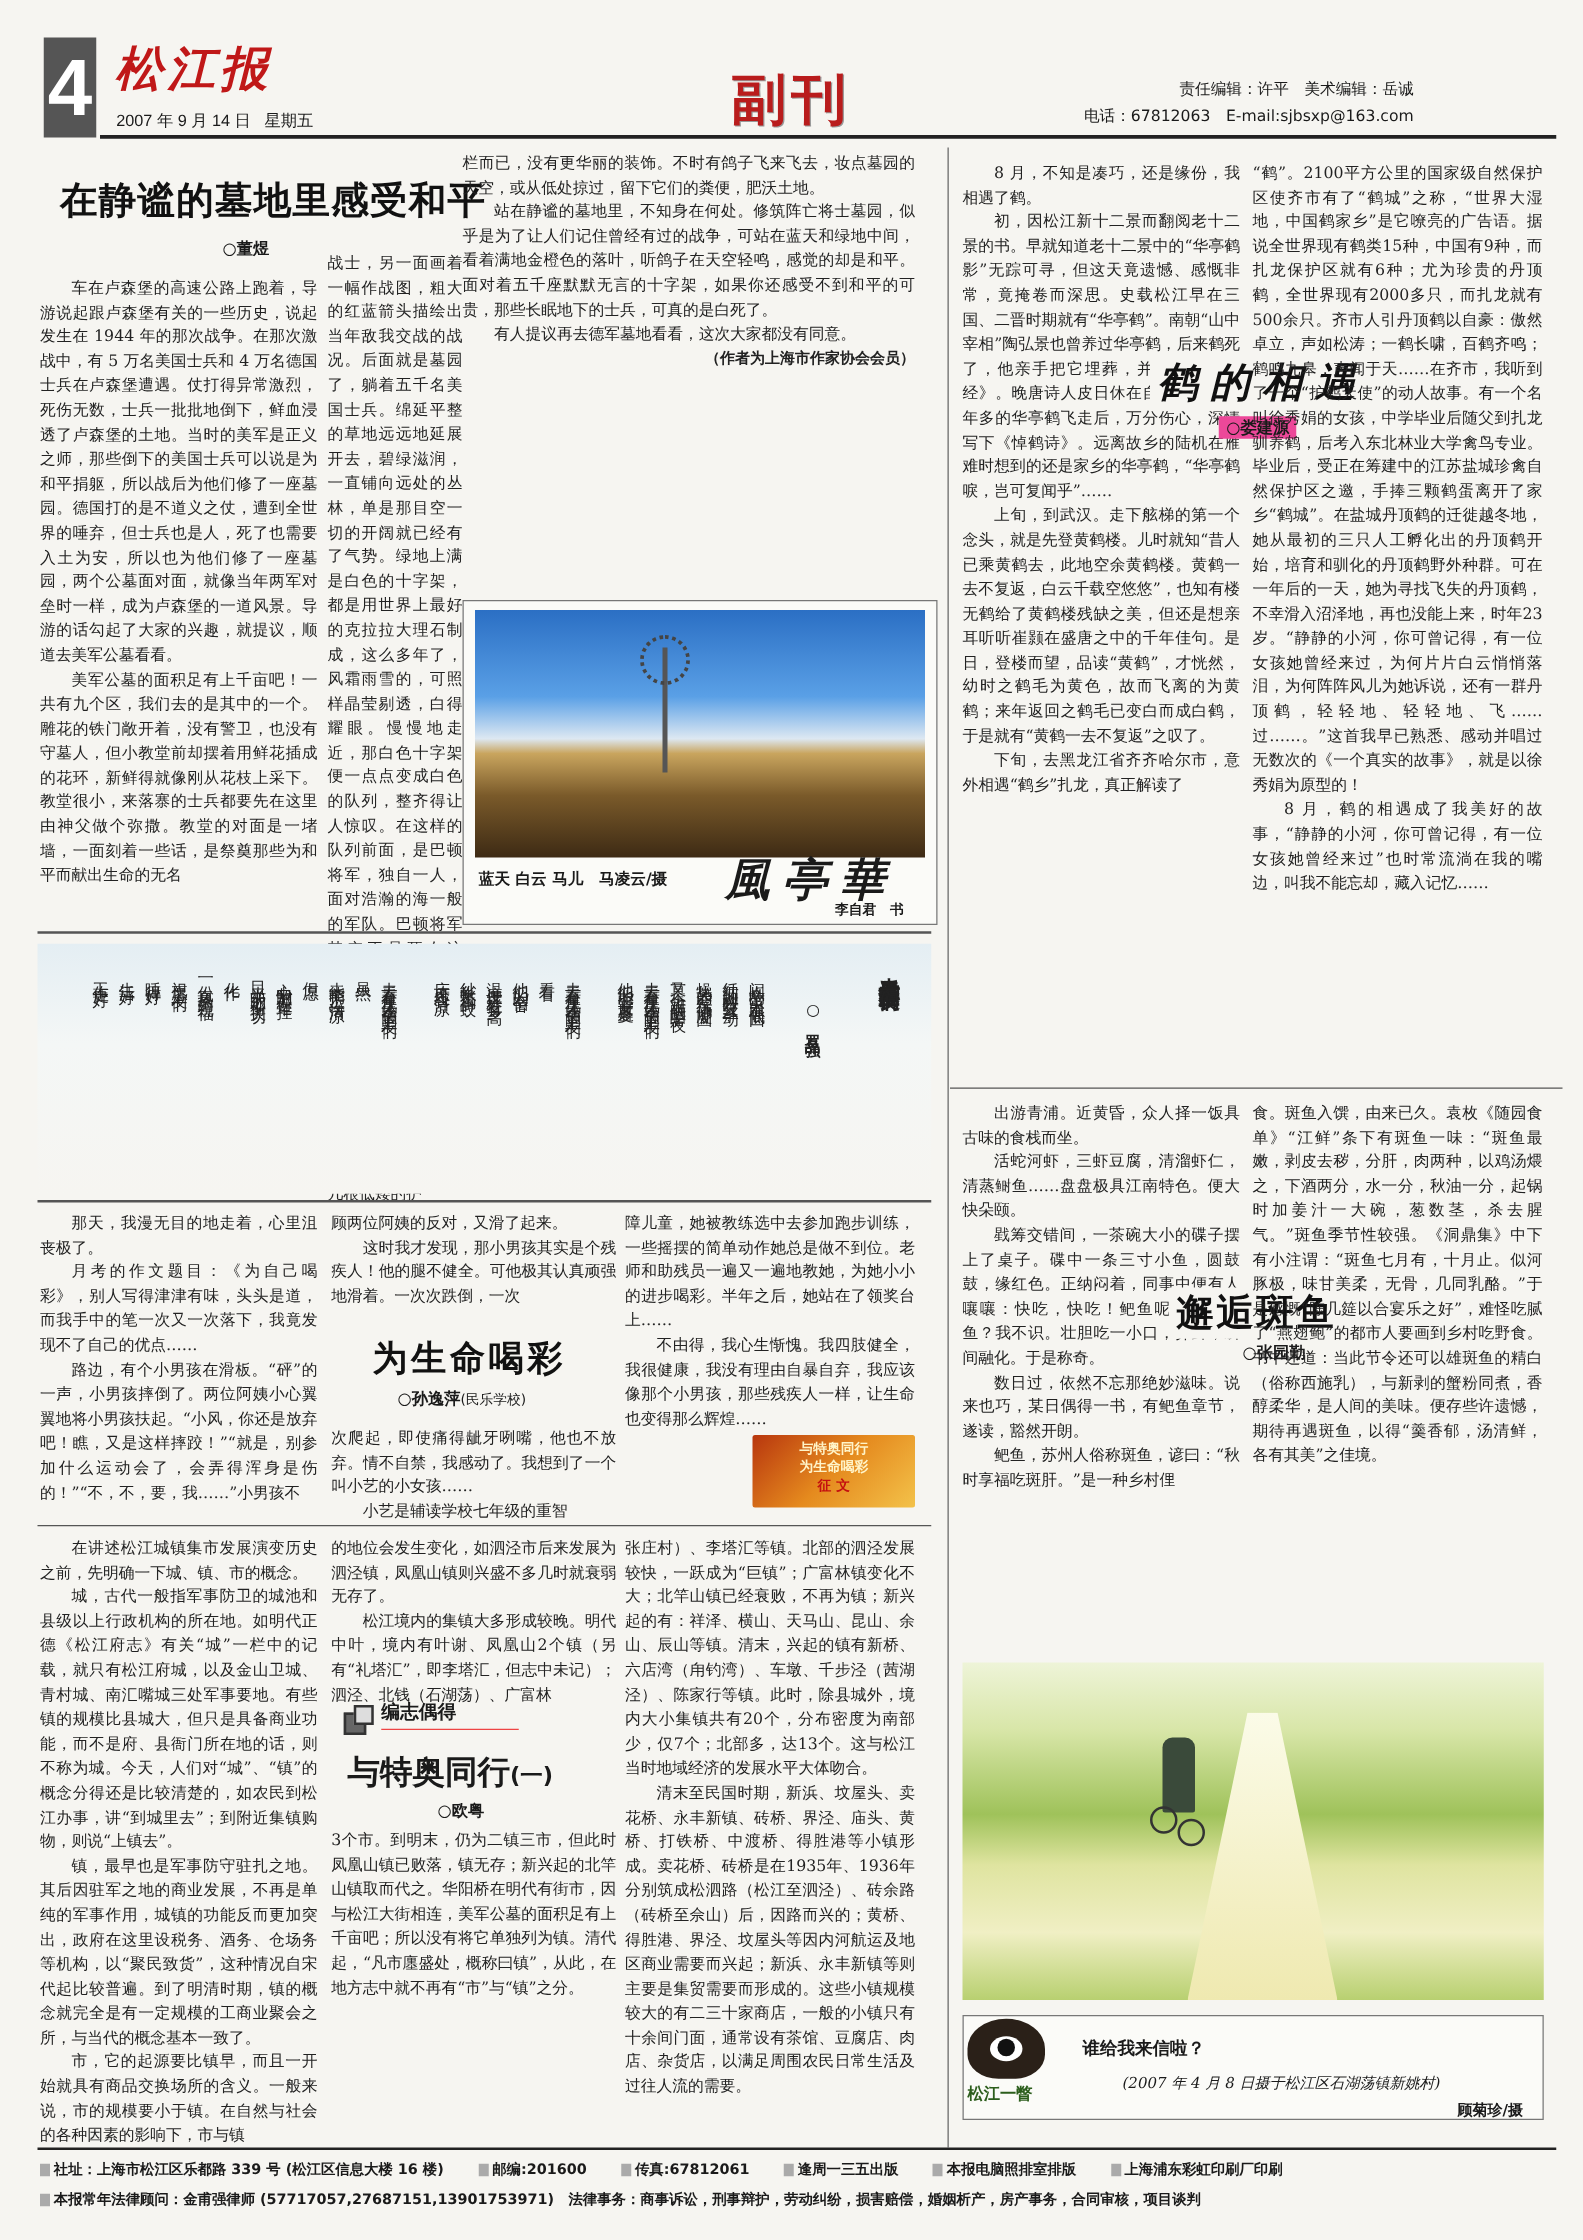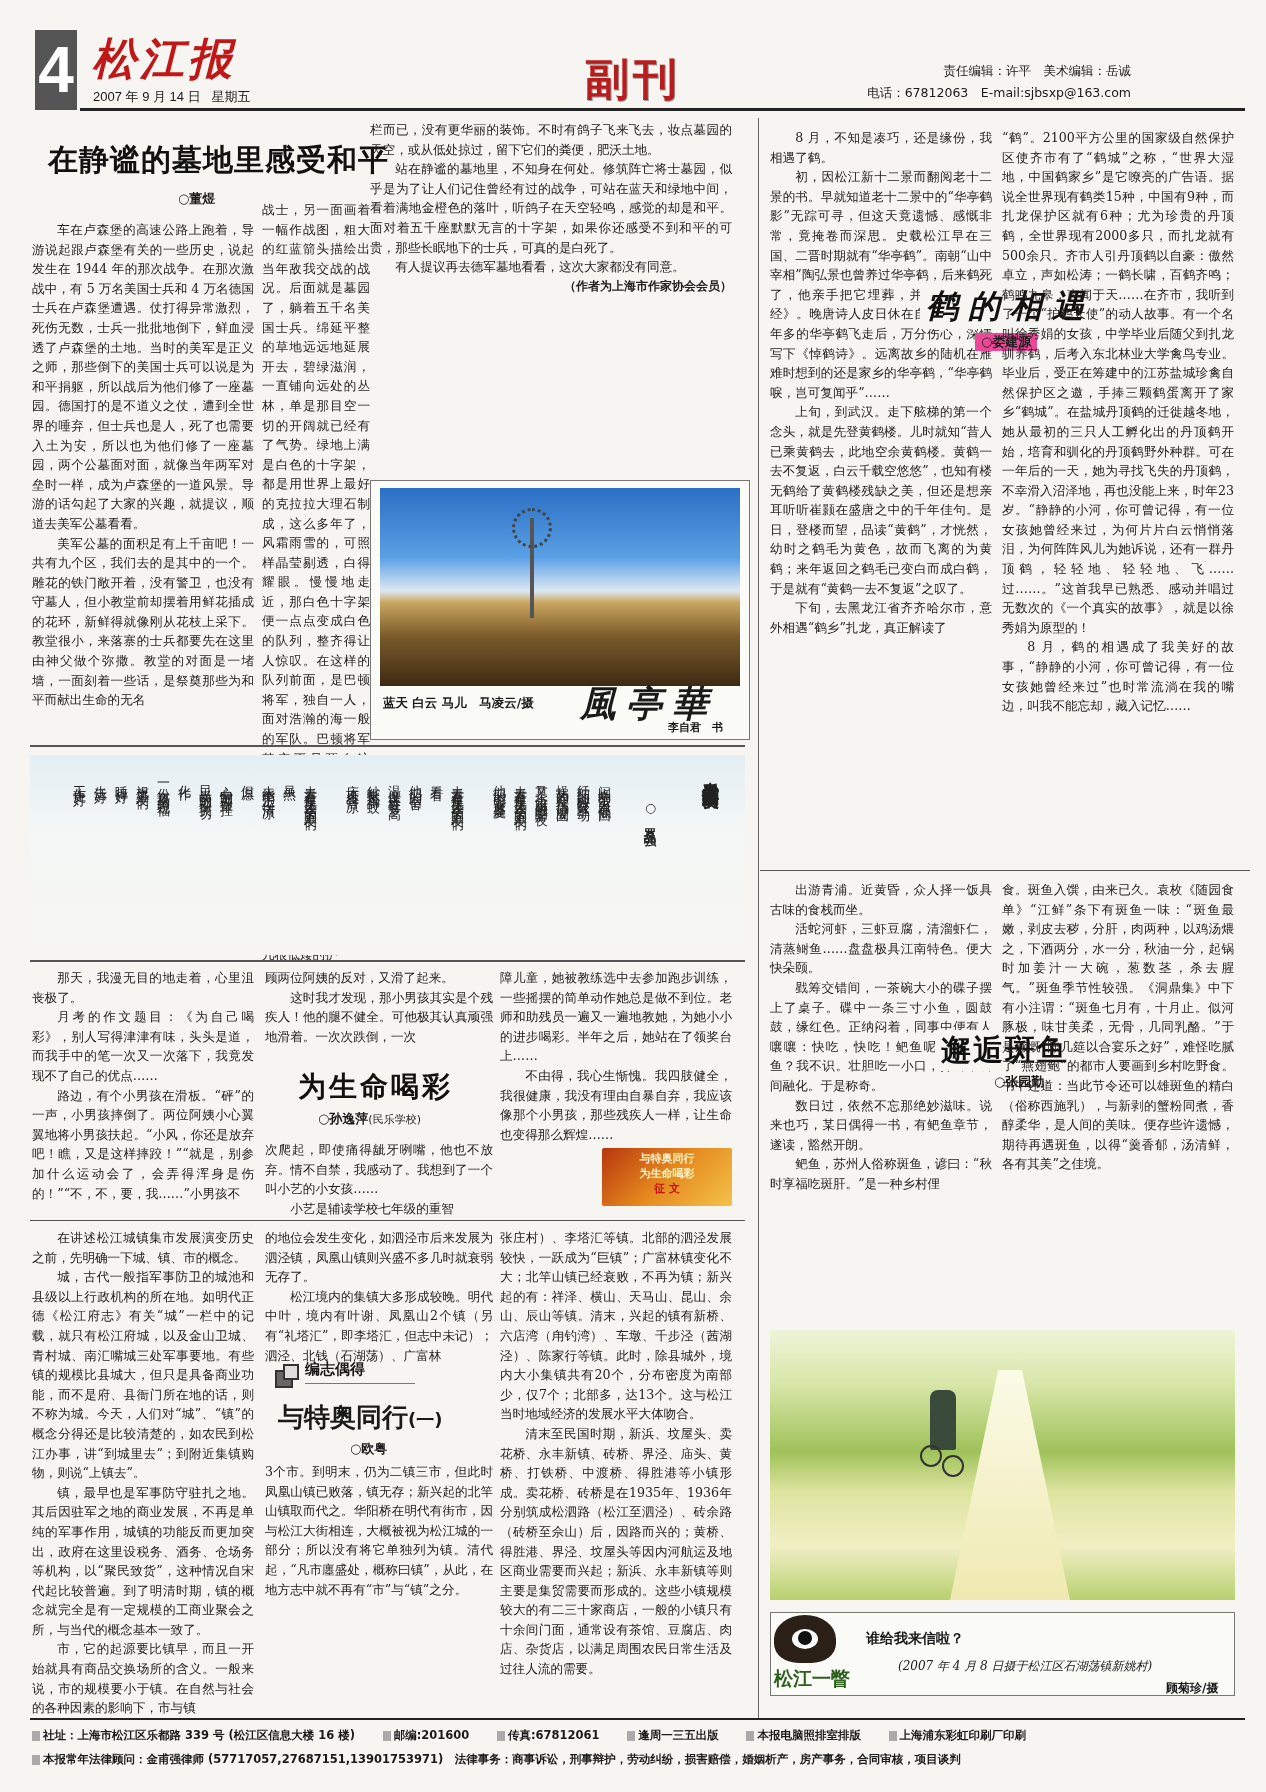--- a/index.html
+++ b/index.html
@@ -2,21 +2,21 @@
 <html><head>
 <meta charset="utf-8">
 <style>
   *{box-sizing:border-box;margin:0;padding:0}
   body{width:1266px;height:1792px;background:#f6f5f1;font-family:"DejaVu Serif","Liberation Serif",serif;color:#1a1a1a;position:relative;overflow:hidden}
   .abs{position:absolute}
   .txt{font-size:12.6px;line-height:19.6px;text-align:justify;text-indent:2em;color:#222}
   .txt p{text-indent:2em}
   .noind{text-indent:0}
   .page-num{left:35px;top:30px;width:42px;height:80px;background:#555;color:#fff;font-family:"Liberation Sans",sans-serif;font-size:64px;font-weight:bold;line-height:80px;text-align:center}
-  .logo{left:92px;top:30px;font-size:44px;color:#c01818;font-weight:bold;font-style:italic;letter-spacing:4px;font-family:"DejaVu Serif",serif}
+  .logo{left:92px;top:30px;font-size:38px;color:#c01818;font-weight:bold;font-style:italic;letter-spacing:4px;font-family:"DejaVu Serif",serif}
   .date{left:93px;top:88px;font-size:13px;font-family:"Liberation Sans",sans-serif}
   .section{left:585px;top:50px;font-size:44px;font-weight:bold;color:#b91c1c;font-family:"DejaVu Sans",sans-serif;letter-spacing:4px;text-shadow:1px 1px 0 #999}
   .editors{right:135px;top:60px;font-size:12.5px;font-family:"DejaVu Sans",sans-serif;text-align:right;line-height:22px}
   .hrule{left:80px;width:1165px;height:3px;background:#222}
   .title-big{font-weight:bold;font-family:"DejaVu Serif",serif;color:#111}
   .byline{font-family:"DejaVu Sans",sans-serif;font-weight:bold;font-size:13px}
   .vbox{border:1px solid #777}
   .photo1{left:380px;top:488px;width:360px;height:198px;background:linear-gradient(180deg,#2b6fc4 0%,#5aa0e6 35%,#dde8f2 52%,#c9a55e 58%,#7a5a2a 75%,#3d2a14 100%)}
   .vpoem{writing-mode:vertical-rl;font-size:13px;line-height:21px;letter-spacing:3px;color:#222}
   .poem-band{left:30px;top:755px;width:715px;height:200px;background:linear-gradient(180deg,#e4eef3 0%,#f4f7f6 40%,#f6f5f1 100%)}
@@ -143,21 +143,21 @@
   <p>松江境内的集镇大多形成较晚。明代中叶，境内有叶谢、凤凰山2个镇（另有“礼塔汇”，即李塔汇，但志中未记）；泗泾、北钱（石湖荡）、广富林</p>
 </div>
 <div class="abs" style="left:275px;top:1370px;width:18px;height:18px;border:2px solid #333;background:#666"></div>
 <div class="abs" style="left:283px;top:1364px;width:16px;height:16px;border:2px solid #333;background:#ddd"></div>
 <div class="abs" style="left:305px;top:1360px;font-family:'DejaVu Sans',sans-serif;font-weight:bold;font-size:15px;border-bottom:1px solid #ef4444;padding-bottom:4px;width:110px">编志偶得</div>
 <div class="abs" style="left:278px;top:1400px;font-family:'DejaVu Sans',sans-serif;font-size:26px;font-weight:bold">
   <span>与特奥同行</span><span style="font-size:18px">(一)</span>
 </div>
 <div class="abs byline" style="left:350px;top:1440px">○欧粤</div>
 <div class="abs txt" style="left:265px;top:1462px;width:228px">
-  <p class="noind" style="text-indent:0">3个市。到明末，仍为二镇三市，但此时凤凰山镇已败落，镇无存；新兴起的北竿山镇取而代之。华阳桥在明代有街市，因与松江大街相连，大概被视为松江城的一部分；所以没有将它单独列为镇。清代起，“凡市廛盛处，概称曰镇”，从此，在地方志中就不再有“市”与“镇”之分。</p>
+  <p class="noind" style="text-indent:0">3个市。到明末，仍为二镇三市，但此时凤凰山镇已败落，镇无存；新兴起的北竿山镇取而代之。华阳桥在明代有街市，因与松江大街相连，美军公墓的面积足有上千亩吧；所以没有将它单独列为镇。清代起，“凡市廛盛处，概称曰镇”，从此，在地方志中就不再有“市”与“镇”之分。</p>
 </div>
 <div class="abs txt" style="left:500px;top:1228px;width:232px">
   <p class="noind" style="text-indent:0">张庄村）、李塔汇等镇。北部的泗泾发展较快，一跃成为“巨镇”；广富林镇变化不大；北竿山镇已经衰败，不再为镇；新兴起的有：祥泽、横山、天马山、昆山、余山、辰山等镇。清末，兴起的镇有新桥、六店湾（甪钓湾）、车墩、千步泾（茜湖泾）、陈家行等镇。此时，除县城外，境内大小集镇共有20个，分布密度为南部少，仅7个；北部多，达13个。这与松江当时地域经济的发展水平大体吻合。</p>
   <p>清末至民国时期，新浜、坟屋头、卖花桥、永丰新镇、砖桥、界泾、庙头、黄桥、打铁桥、中渡桥、得胜港等小镇形成。卖花桥、砖桥是在1935年、1936年分别筑成松泗路（松江至泗泾）、砖余路（砖桥至佘山）后，因路而兴的；黄桥、得胜港、界泾、坟屋头等因内河航运及地区商业需要而兴起；新浜、永丰新镇等则主要是集贸需要而形成的。这些小镇规模较大的有二三十家商店，一般的小镇只有十余间门面，通常设有茶馆、豆腐店、肉店、杂货店，以满足周围农民日常生活及过往人流的需要。</p>
 </div>
 
 <div class="abs txt" style="left:770px;top:128px;width:222px">
   <p>8 月，不知是凑巧，还是缘份，我相遇了鹤。</p>
   <p>初，因松江新十二景而翻阅老十二景的书。早就知道老十二景中的“华亭鹤影”无踪可寻，但这天竟遗憾、感慨非常，竟掩卷而深思。史载松江早在三国、二晋时期就有“华亭鹤”。南朝“山中宰相”陶弘景也曾养过华亭鹤，后来鹤死了，他亲手把它埋葬，并写下《瘗鹤经》。晚唐诗人皮日休在自己喂养了一年多的华亭鹤飞走后，万分伤心，深情写下《悼鹤诗》。远离故乡的陆机在雁难时想到的还是家乡的华亭鹤，“华亭鹤唳，岂可复闻乎”……</p>
   <p>上旬，到武汉。走下舷梯的第一个念头，就是先登黄鹤楼。儿时就知“昔人已乘黄鹤去，此地空余黄鹤楼。黄鹤一去不复返，白云千载空悠悠”，也知有楼无鹤给了黄鹤楼残缺之美，但还是想亲耳听听崔颢在盛唐之中的千年佳句。是日，登楼而望，品读“黄鹤”，才恍然，幼时之鹤毛为黄色，故而飞离的为黄鹤；来年返回之鹤毛已变白而成白鹤，于是就有“黄鹤一去不复返”之叹了。</p>
@@ -188,21 +188,21 @@
   <div class="abs" style="left:180px;top:40px;width:120px;height:230px;background:linear-gradient(180deg,#fbfbe8,#efe9b0);clip-path:polygon(40% 0,60% 0,100% 100%,0 100%)"></div>
   <div class="abs" style="left:160px;top:60px;width:26px;height:60px;background:#3a4a3a;border-radius:8px 8px 2px 2px"></div>
   <div class="abs" style="left:150px;top:115px;width:22px;height:22px;border:2px solid #333;border-radius:50%"></div>
   <div class="abs" style="left:172px;top:125px;width:22px;height:22px;border:2px solid #333;border-radius:50%"></div>
 </div>
 <div class="abs vbox" style="left:770px;top:1612px;width:465px;height:84px;background:#fbfbf8"></div>
 <div class="abs" style="left:774px;top:1615px;width:62px;height:48px;background:#2a2018;border-radius:50% 50% 40% 40%">
   <div class="abs" style="left:18px;top:14px;width:26px;height:20px;background:#fff;border-radius:50%"></div>
   <div class="abs" style="left:24px;top:16px;width:14px;height:14px;background:#111;border-radius:50%"></div>
 </div>
-<div class="abs" style="left:774px;top:1666px;font-family:Liberation Serif, serif;font-weight:bold;color:#2c5e1c;font-size:19px">松江一瞥</div>
+<div class="abs" style="left:774px;top:1666px;font-family:Liberation Serif, serif;font-weight:bold;color:#2c5e1c;font-size:13px">松江一瞥</div>
 <div class="abs" style="left:866px;top:1630px;font-family:'DejaVu Sans',sans-serif;font-weight:bold;font-size:14px">谁给我来信啦？</div>
 <div class="abs" style="left:898px;top:1658px;font-size:12px;font-style:italic">(2007 年 4 月 8 日摄于松江区石湖荡镇新姚村)</div>
 <div class="abs" style="left:1166px;top:1680px;font-family:'DejaVu Sans',sans-serif;font-weight:bold;font-size:12px">顾菊珍/摄</div>
 
 <div class="abs hrule" style="left:30px;width:1215px;top:1718px;height:2px"></div>
 <div class="abs footer" style="top:1728px">
   <span><i class="sq"></i><b>社址：上海市松江区乐都路 339 号 (松江区信息大楼 16 楼)</b></span>
   <span><i class="sq"></i><b>邮编:201600</b></span>
   <span><i class="sq"></i><b>传真:67812061</b></span>
   <span><i class="sq"></i><b>逢周一三五出版</b></span>

